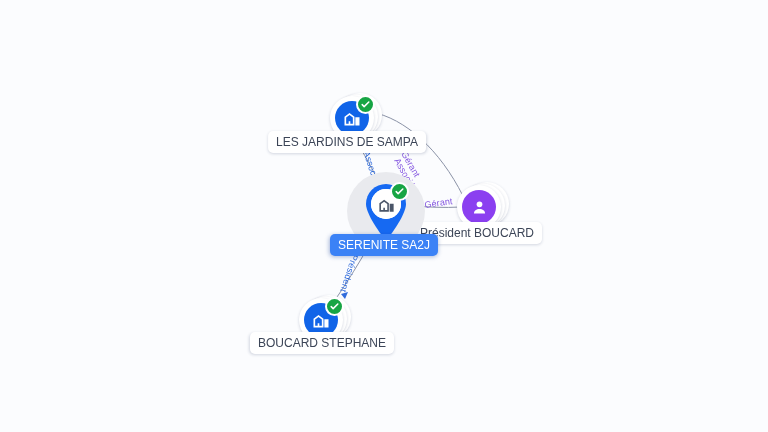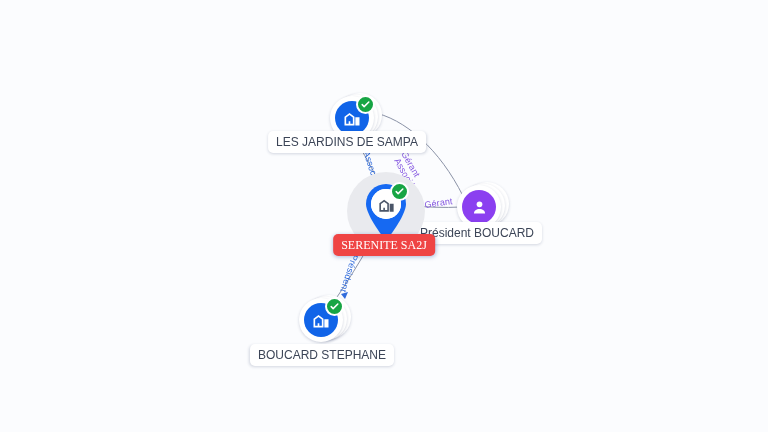--- a/index.html
+++ b/index.html
@@ -53,23 +53,22 @@
   .label{
     position:absolute;transform:translate(-50%,0);
     white-space:nowrap;font-size:12px;line-height:1;
     padding:5px 8px;border-radius:5px;text-align:center;
   }
   .label.plain{
     background:#ffffff;color:#3c4557;
     box-shadow:0 1px 3px rgba(30,45,90,.18);
   }
   .label.selected{
-    background:#ef4444;color:#ffffff;font-weight:400;
+    background:#3b82f6;color:#ffffff;font-weight:400;
     box-shadow:0 1px 4px rgba(20,60,150,.35);
-    font-family:Liberation Serif, serif;
   }
 
   
   .elabel{
     position:absolute;font-size:9px;line-height:1.05;white-space:nowrap;
     transform-origin:0 0;letter-spacing:.1px;
   }
   .elabel.blue{color:#2f6bdc;}
   .elabel.purple{color:#8558e0;}
 </style>
@@ -145,21 +144,21 @@
           <path d="M16 21V11h5v10h-5zm1.2-8.4h2.6v1.4h-2.6v-1.4zm0 2.8h2.6v1.4h-2.6v-1.4zm0 2.8h2.6v1.4h-2.6v-1.4z"></path>
         </svg>
       </div>
       <div class="check">
         <svg width="9" height="9" viewBox="0 0 12 12">
             <path d="M1.6 6.2l2.6 2.6L10.4 2.6" stroke="#ffffff" stroke-width="2" fill="none" stroke-linecap="round" stroke-linejoin="round"></path>
           </svg>
       </div>
     </div>
   </div>
-  <div class="label plain" style="left:322px;top:344px;">BOUCARD STEPHANE</div>
+  <div class="label plain" style="left:322px;top:332px;">BOUCARD STEPHANE</div>
 
   <div class="node" style="left:386px;top:211px;">
     <div class="halo"></div>
     <div class="pinwrap" style="transform:translate(-50%,-50%) translate(25px,31px);position:absolute;left:0;top:0;margin:-31px 0 0 -25px;">
       <svg class="pin" viewBox="0 0 50 62">
         <path d="M25 61 C 25 61, 45 36, 45 24 A 20 20 0 1 0 5 24 C 5 36, 25 61, 25 61 Z" fill="#1669f2"></path>
         <circle cx="25" cy="24" r="15" fill="#ffffff"></circle>
       </svg>
       <div class="pin-inner" style="left:10px;top:9px;">
         <svg width="19" height="19" viewBox="0 0 24 24" fill="#4a5568">

